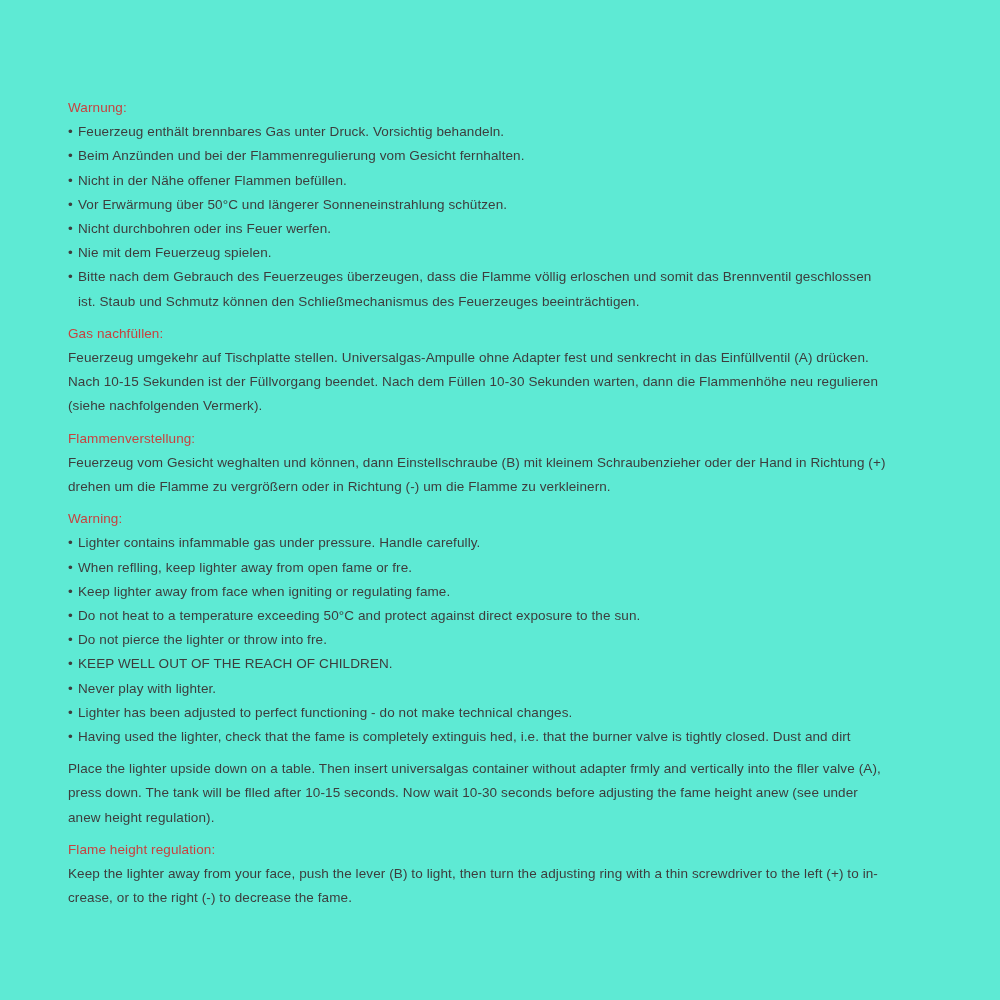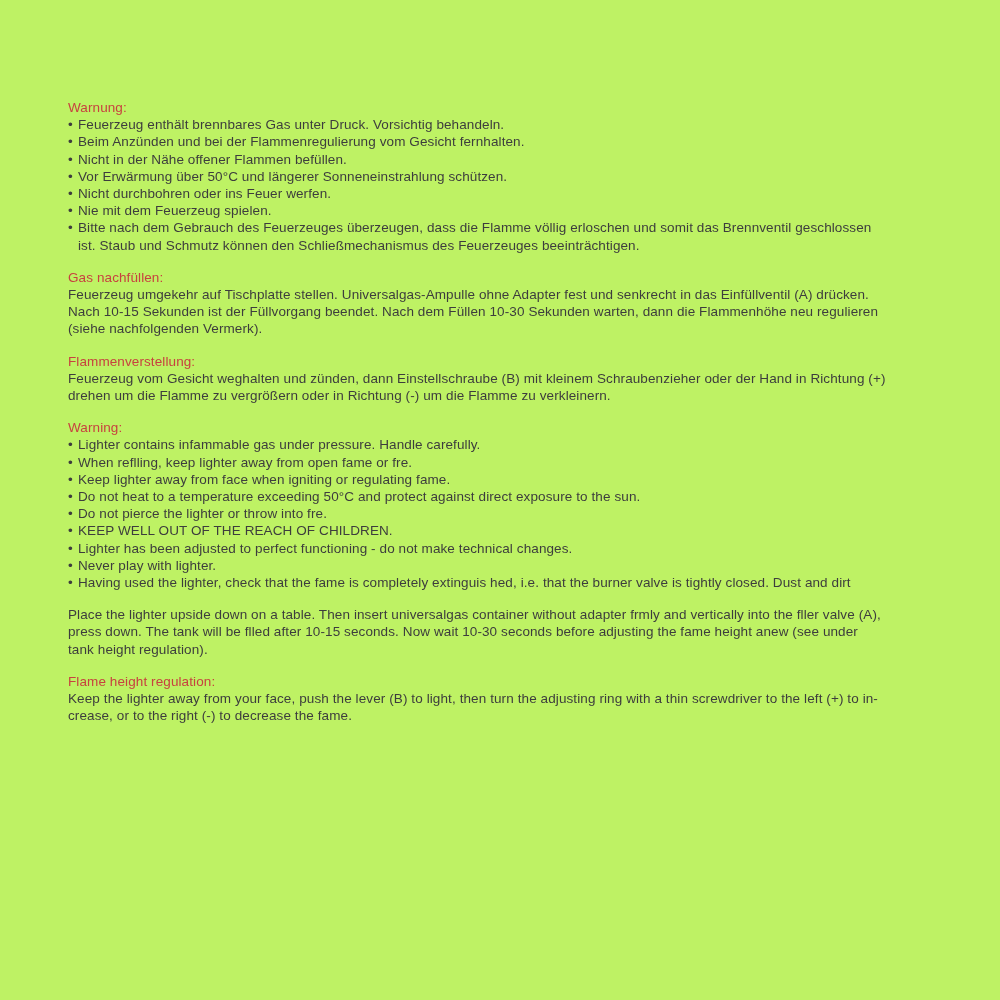--- a/index.html
+++ b/index.html
@@ -4,38 +4,38 @@
 <style>
   html, body {
     margin: 0;
     padding: 0;
     background: #ffffff;
   }
   .page {
     position: relative;
     width: 1000px;
     height: 1000px;
-    background: #bef264;
+    background: #5eead4;
     overflow: hidden;
     font-family: "Liberation Sans", sans-serif;
   }
   .content {
     position: absolute;
     left: 68px;
     top: 99px;
     width: 885px;
     font-size: 13.5px;
     line-height: 17.2px;
     color: #3d3d3d;
     letter-spacing: 0.1px;
   }
   .section { margin-top: 15px; }
   .section:first-child { margin-top: 0; }
   .heading { color: #c7423f; }
-  .line { white-space: nowrap; }
+  .line { white-space: nowrap; margin-top: 7px; }
   .line .bullet {
     display: inline-block;
     width: 10px;
   }
   .line.cont { padding-left: 10px; }
 </style>
 </head>
 <body>
 
 <div class="page">
@@ -55,41 +55,41 @@
 
     <div class="section">
       <div class="heading">Gas nachfüllen:</div>
       <div class="line"><span>Feuerzeug umgekehr auf Tischplatte stellen. Universalgas-Ampulle ohne Adapter fest und senkrecht in das Einfüllventil (A) drücken.</span></div>
       <div class="line"><span>Nach 10-15 Sekunden ist der Füllvorgang beendet. Nach dem Füllen 10-30 Sekunden warten, dann die Flammenhöhe neu regulieren</span></div>
       <div class="line"><span>(siehe nachfolgenden Vermerk).</span></div>
     </div>
 
     <div class="section">
       <div class="heading">Flammenverstellung:</div>
-      <div class="line"><span>Feuerzeug vom Gesicht weghalten und zünden, dann Einstellschraube (B) mit kleinem Schraubenzieher oder der Hand in Richtung (+)</span></div>
+      <div class="line"><span>Feuerzeug vom Gesicht weghalten und können, dann Einstellschraube (B) mit kleinem Schraubenzieher oder der Hand in Richtung (+)</span></div>
       <div class="line"><span>drehen um die Flamme zu vergrößern oder in Richtung (-) um die Flamme zu verkleinern.</span></div>
     </div>
 
     <div class="section">
       <div class="heading">Warning:</div>
       <div class="line"><span class="bullet">•</span><span>Lighter contains infammable gas under pressure. Handle carefully.</span></div>
       <div class="line"><span class="bullet">•</span><span>When reflling, keep lighter away from open fame or fre.</span></div>
       <div class="line"><span class="bullet">•</span><span>Keep lighter away from face when igniting or regulating fame.</span></div>
       <div class="line"><span class="bullet">•</span><span>Do not heat to a temperature exceeding 50°C and protect against direct exposure to the sun.</span></div>
       <div class="line"><span class="bullet">•</span><span>Do not pierce the lighter or throw into fre.</span></div>
       <div class="line"><span class="bullet">•</span><span>KEEP WELL OUT OF THE REACH OF CHILDREN.</span></div>
+      <div class="line"><span class="bullet">•</span><span>Never play with lighter.</span></div>
       <div class="line"><span class="bullet">•</span><span>Lighter has been adjusted to perfect functioning - do not make technical changes.</span></div>
-      <div class="line"><span class="bullet">•</span><span>Never play with lighter.</span></div>
       <div class="line"><span class="bullet">•</span><span>Having used the lighter, check that the fame is completely extinguis hed, i.e. that the burner valve is tightly closed. Dust and dirt</span></div>
     </div>
 
     <div class="section">
       <div class="line"><span>Place the lighter upside down on a table. Then insert universalgas container without adapter frmly and vertically into the fller valve (A),</span></div>
       <div class="line"><span>press down. The tank will be flled after 10-15 seconds. Now wait 10-30 seconds before adjusting the fame height anew (see under</span></div>
-      <div class="line"><span>tank height regulation).</span></div>
+      <div class="line"><span>anew height regulation).</span></div>
     </div>
 
     <div class="section">
       <div class="heading">Flame height regulation:</div>
       <div class="line"><span>Keep the lighter away from your face, push the lever (B) to light, then turn the adjusting ring with a thin screwdriver to the left (+) to in-</span></div>
       <div class="line"><span>crease, or to the right (-) to decrease the fame.</span></div>
     </div>
 
   </div>
 </div>

